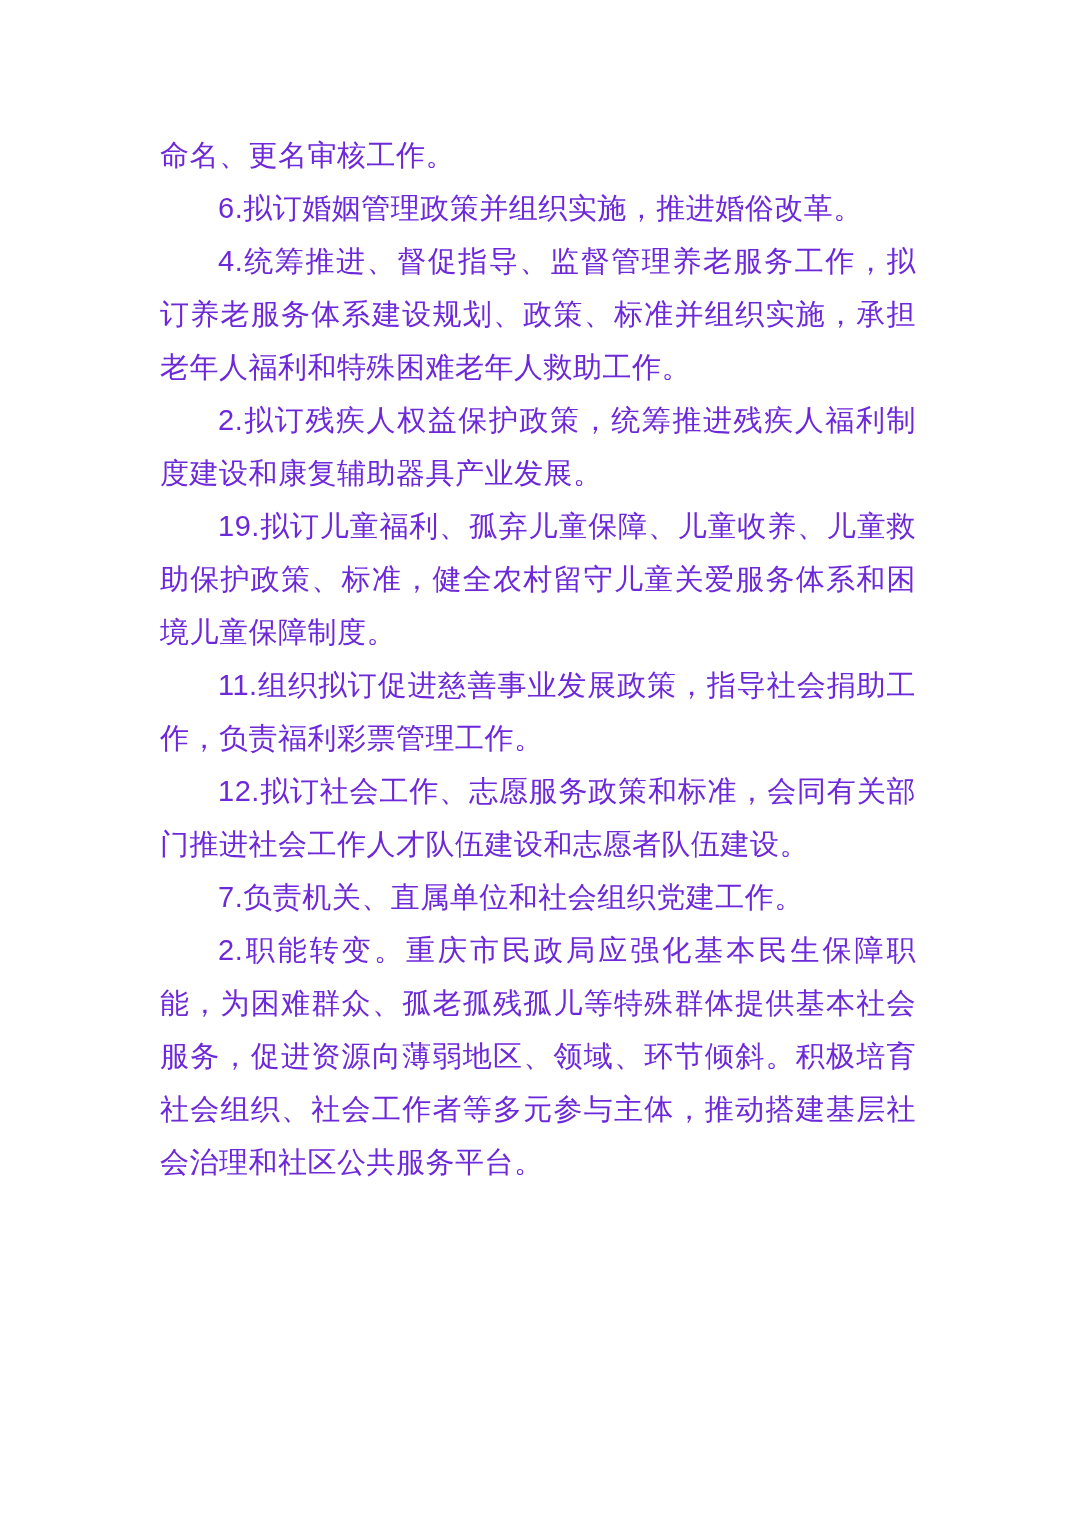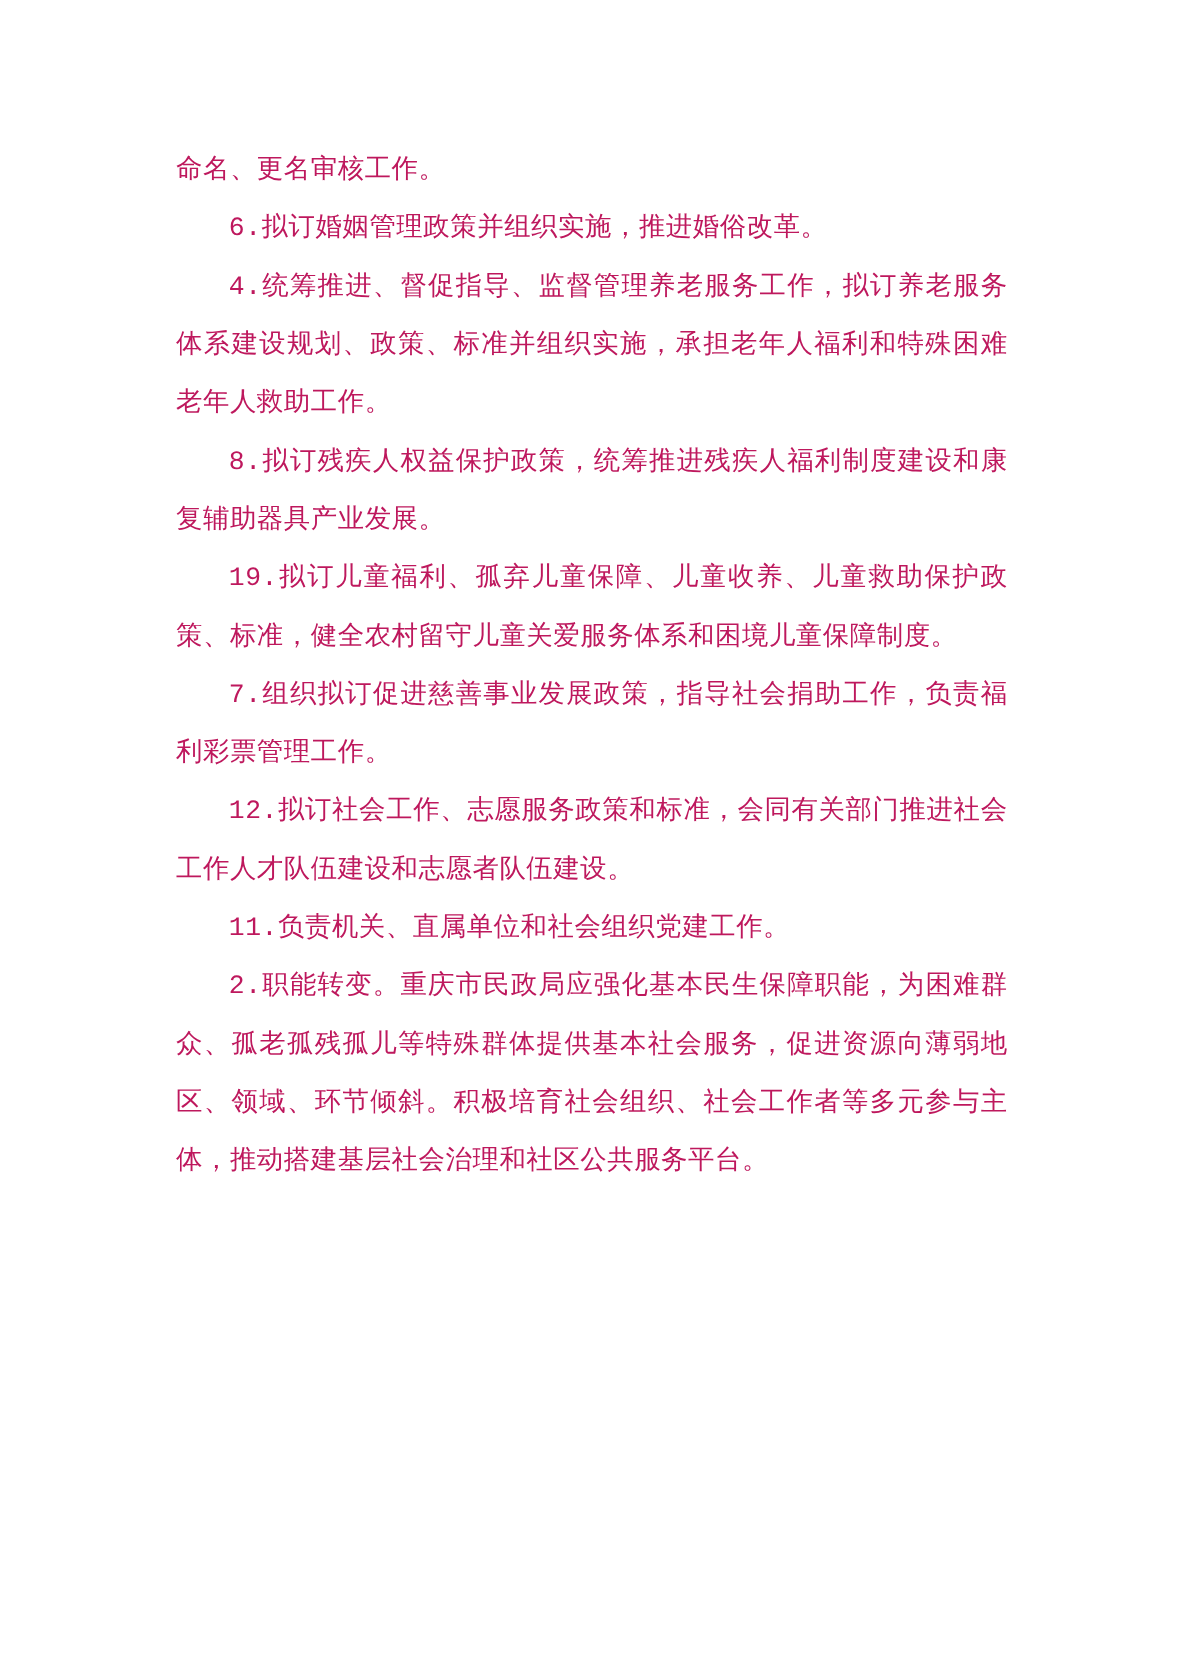--- a/index.html
+++ b/index.html
@@ -15,43 +15,43 @@
     box-sizing: border-box;
     padding: 129px 158px 0 160px;
     overflow: hidden;
   }
   .doc-body {
     width: 756px;
   }
   p.para {
     margin: 0;
     padding: 0;
-    font-family: Liberation Mono, monospace;
-    font-size: 24px;
+    font-family: Liberation Sans, sans-serif;
+    font-size: 29px;
     line-height: 53px;
-    color: #be185d;
+    color: #6d28d9;
     text-align: justify;
     letter-spacing: 0.5px;
   }
   p.para.indent {
     text-indent: 2em;
   }
   p.para.heading {
     font-weight: bold;
     letter-spacing: 2px;
   }
 </style>
 </head>
 <body>
 
 <div class="page">
   <div class="doc-body" id="doc-body">
       <p class="para">命名、更名审核工作。</p>
       <p class="para indent">6.拟订婚姻管理政策并组织实施，推进婚俗改革。</p>
       <p class="para indent">4.统筹推进、督促指导、监督管理养老服务工作，拟订养老服务体系建设规划、政策、标准并组织实施，承担老年人福利和特殊困难老年人救助工作。</p>
-      <p class="para indent">8.拟订残疾人权益保护政策，统筹推进残疾人福利制度建设和康复辅助器具产业发展。</p>
+      <p class="para indent">2.拟订残疾人权益保护政策，统筹推进残疾人福利制度建设和康复辅助器具产业发展。</p>
       <p class="para indent">19.拟订儿童福利、孤弃儿童保障、儿童收养、儿童救助保护政策、标准，健全农村留守儿童关爱服务体系和困境儿童保障制度。</p>
-      <p class="para indent">7.组织拟订促进慈善事业发展政策，指导社会捐助工作，负责福利彩票管理工作。</p>
+      <p class="para indent">11.组织拟订促进慈善事业发展政策，指导社会捐助工作，负责福利彩票管理工作。</p>
       <p class="para indent">12.拟订社会工作、志愿服务政策和标准，会同有关部门推进社会工作人才队伍建设和志愿者队伍建设。</p>
-      <p class="para indent">11.负责机关、直属单位和社会组织党建工作。</p>
+      <p class="para indent">7.负责机关、直属单位和社会组织党建工作。</p>
       <p class="para indent">2.职能转变。重庆市民政局应强化基本民生保障职能，为困难群众、孤老孤残孤儿等特殊群体提供基本社会服务，促进资源向薄弱地区、领域、环节倾斜。积极培育社会组织、社会工作者等多元参与主体，推动搭建基层社会治理和社区公共服务平台。</p>
     </div>
 </div>
 
 </body></html>

